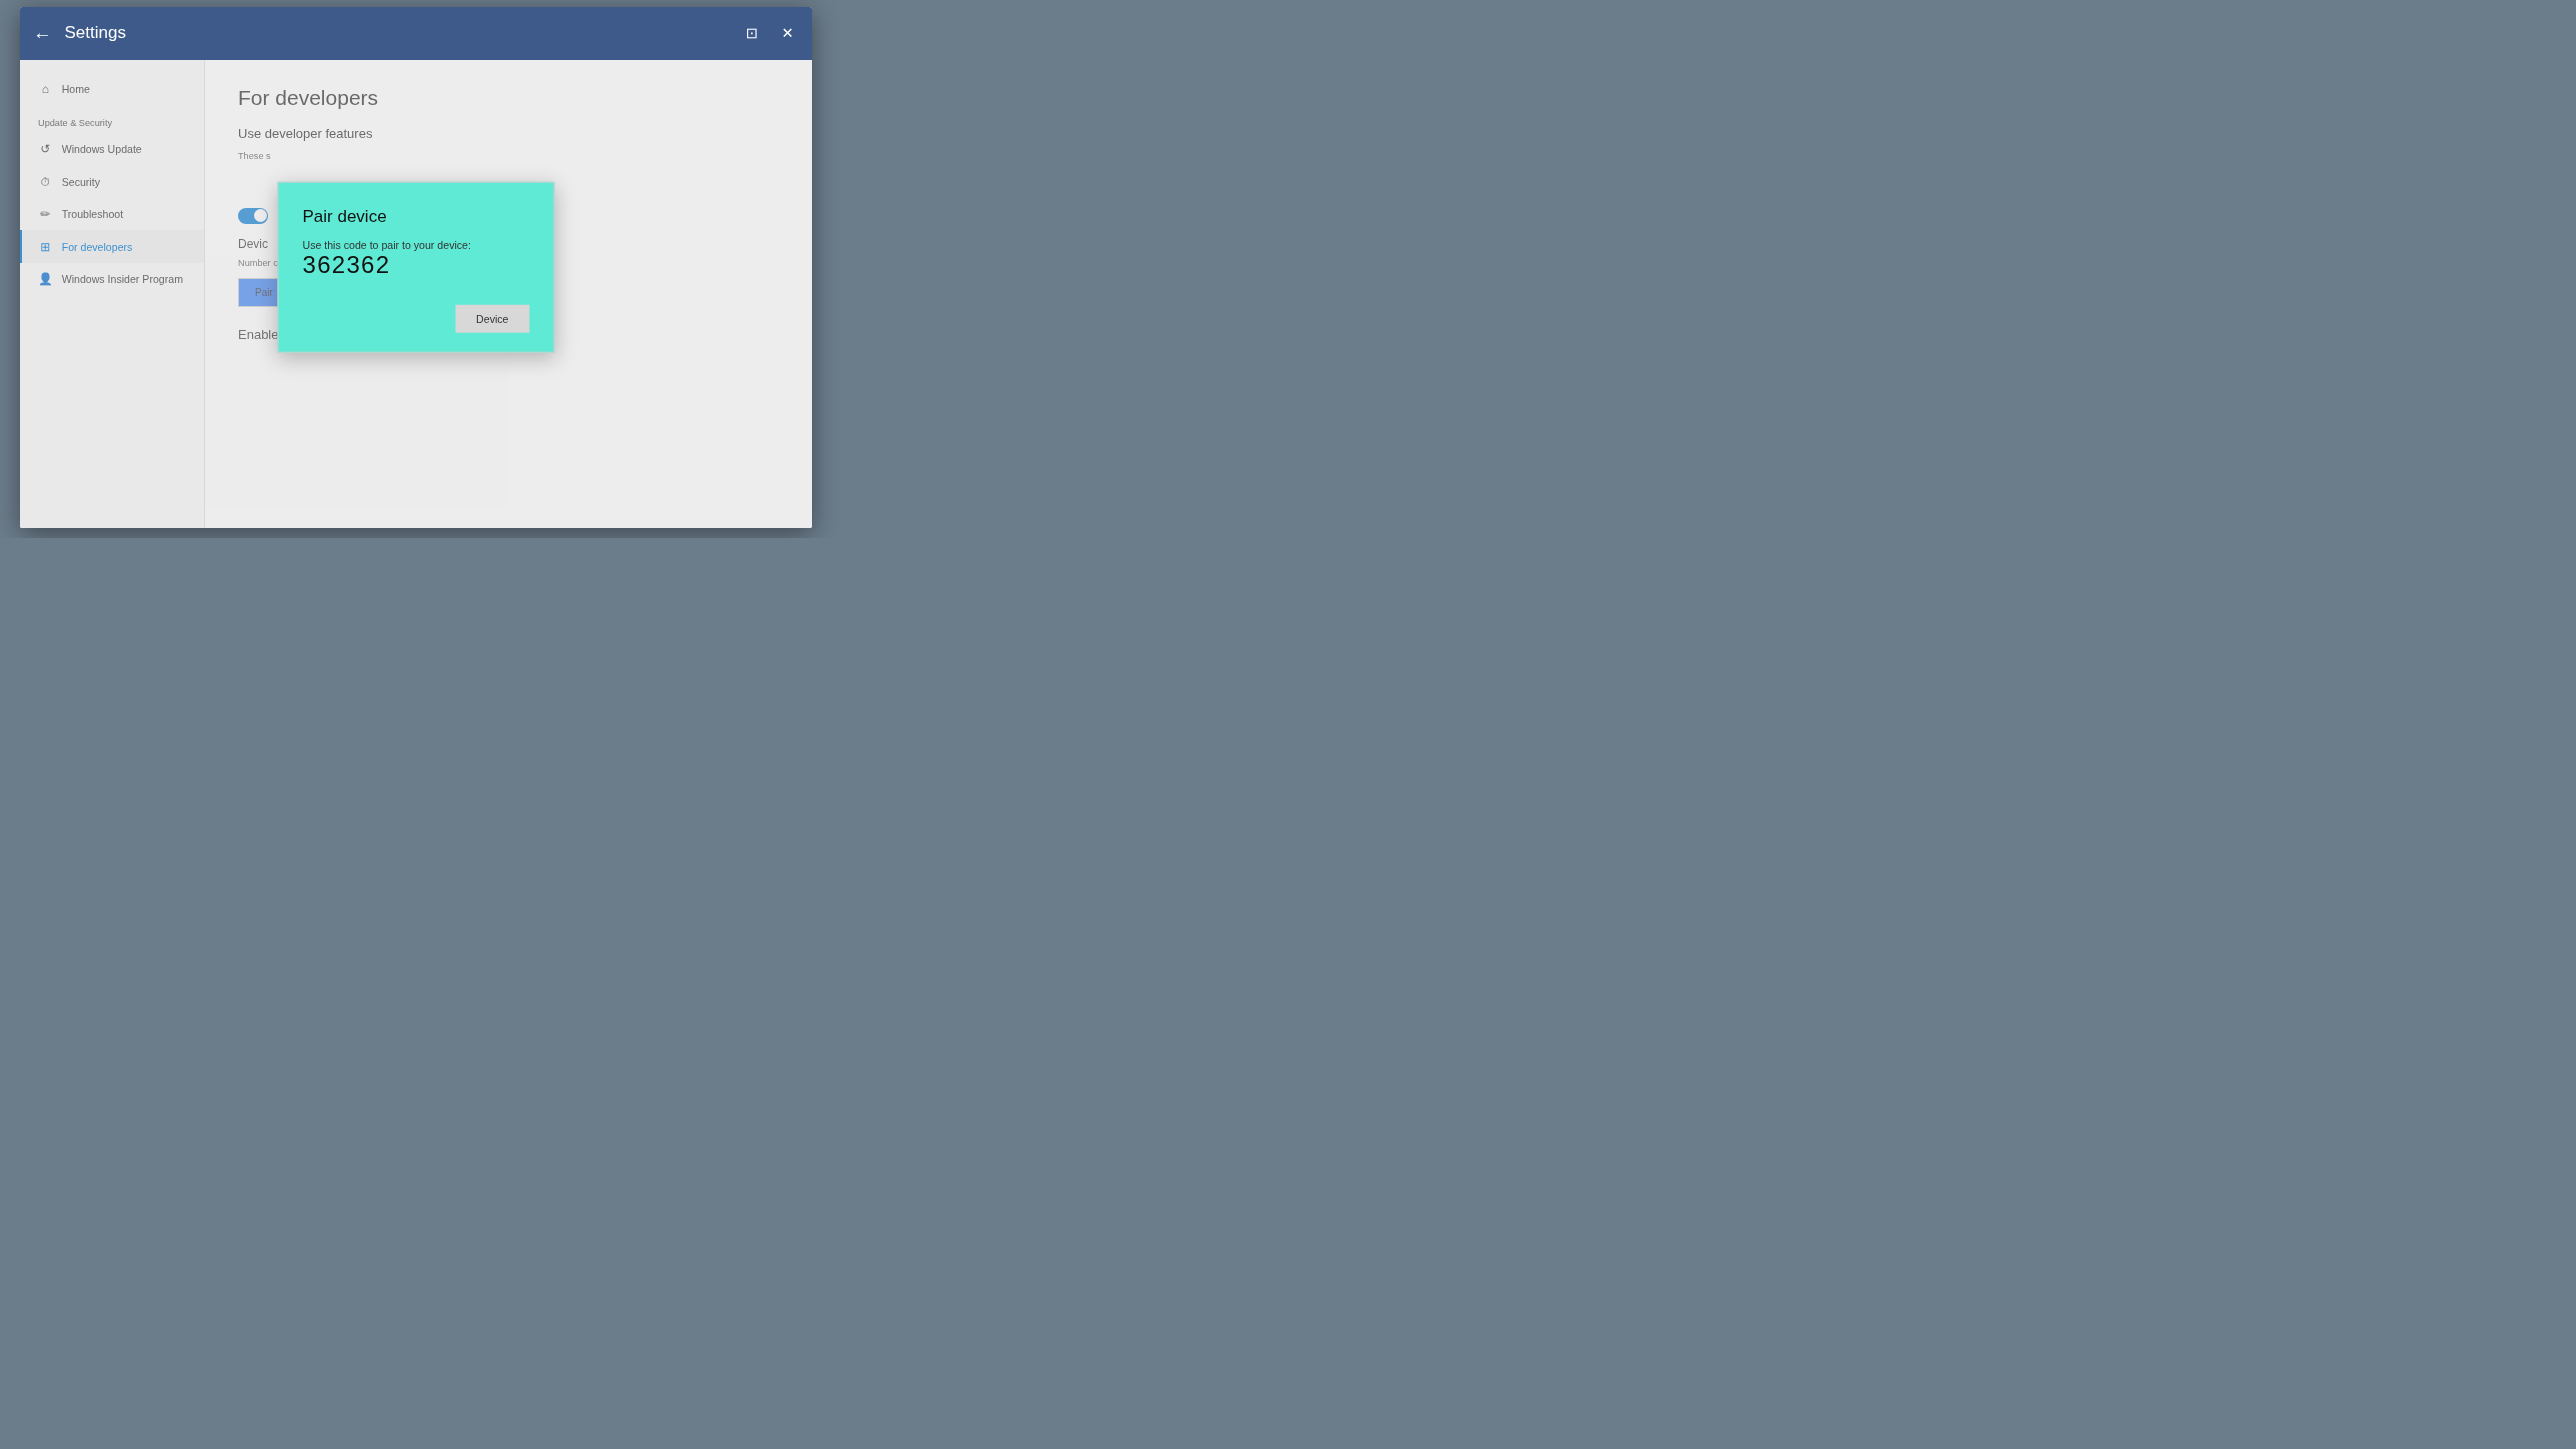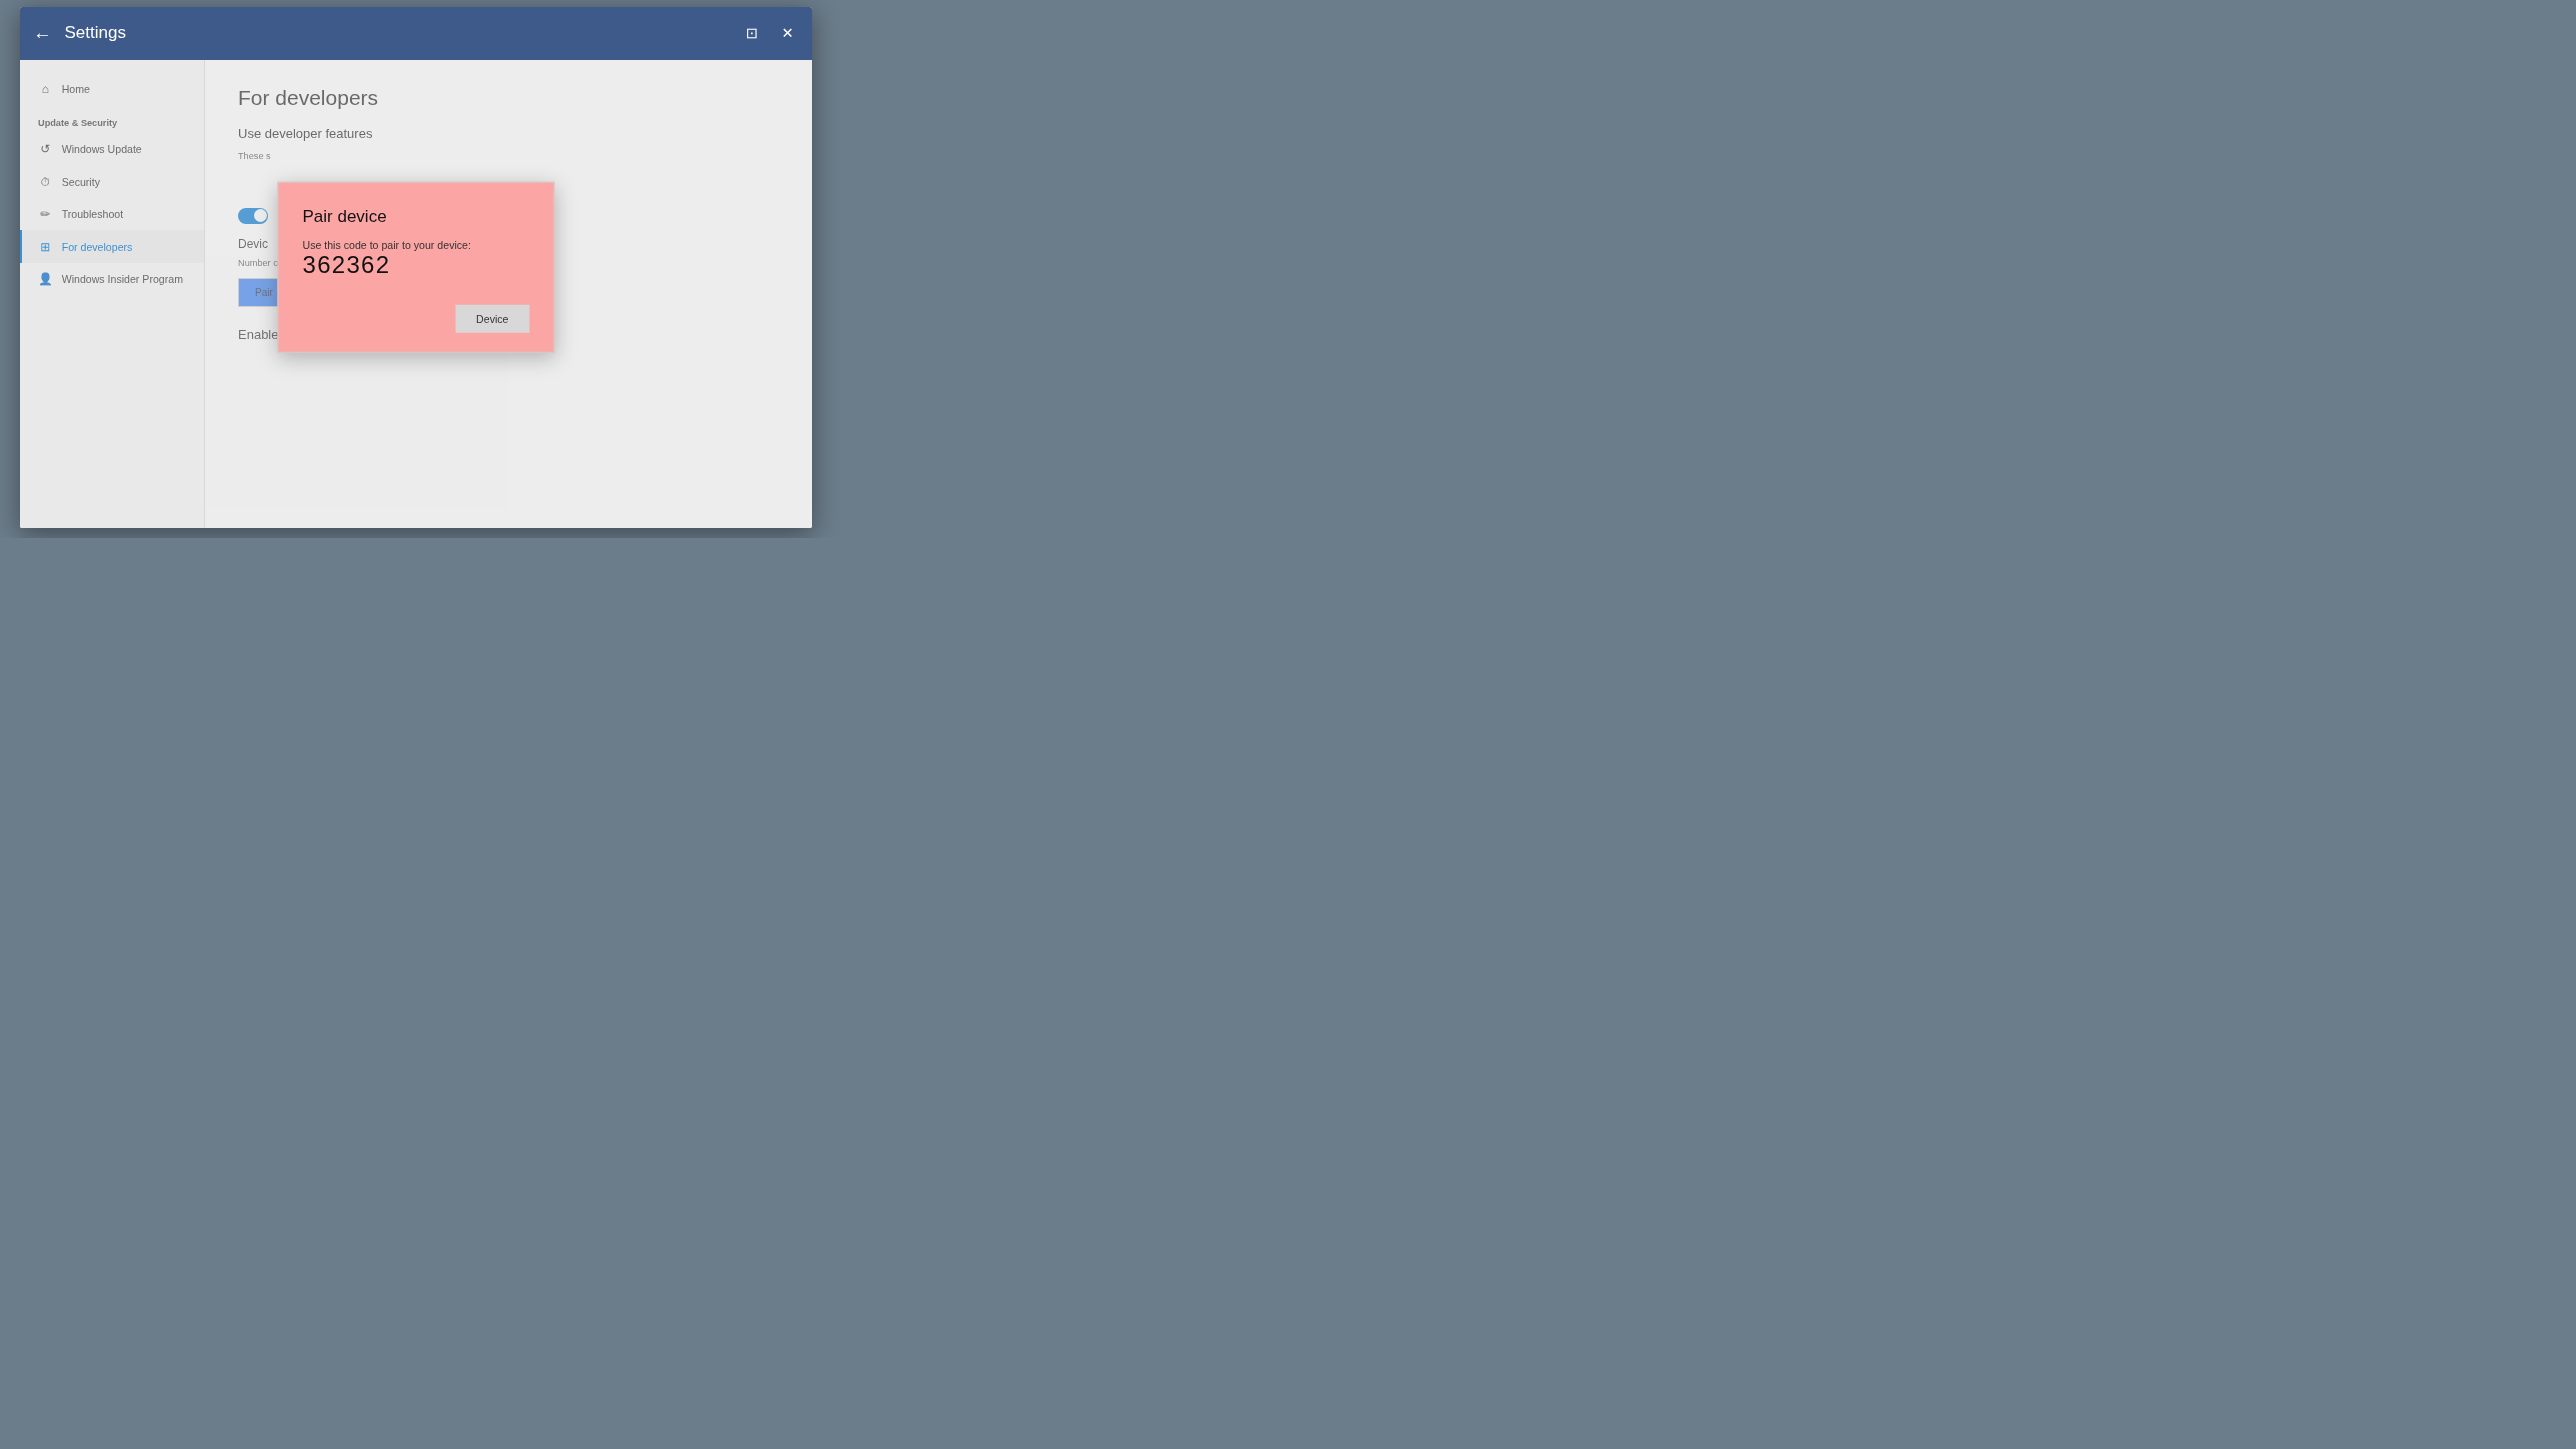--- a/index.html
+++ b/index.html
@@ -98,21 +98,21 @@
     }
 
     .sidebar-item.active {
       border-left: 2px solid #0078d4;
       color: #0078d4;
       background: #f0f0f0;
     }
 
     .sidebar-item.section-header {
       font-size: 9.2px;
-      font-weight: 700;
+      font-weight: 400;
       color: #555;
       padding: 13px 16px 5.3px 16px;
       cursor: default;
       text-align: center;
     }
 
     .sidebar-icon {
       font-size: 12px;
       width: 14.5px;
       text-align: center;
@@ -225,21 +225,21 @@
       z-index: 10;
     }
 
     
     .dialog {
       position: absolute;
       top: 50%;
       left: 50%;
       transform: translate(-50%, -50%);
       width: 277px;
-      background: #fca5a5;
+      background: #5eead4;
       border: 0.7px solid #d0d0d0;
       box-shadow: 0 5.3px 20px rgba(0,0,0,0.25);
       padding: 24px 24px 18.5px 24px;
       z-index: 20;
     }
 
     .dialog-title {
       font-size: 17px;
       font-weight: 300;
       color: #111;

